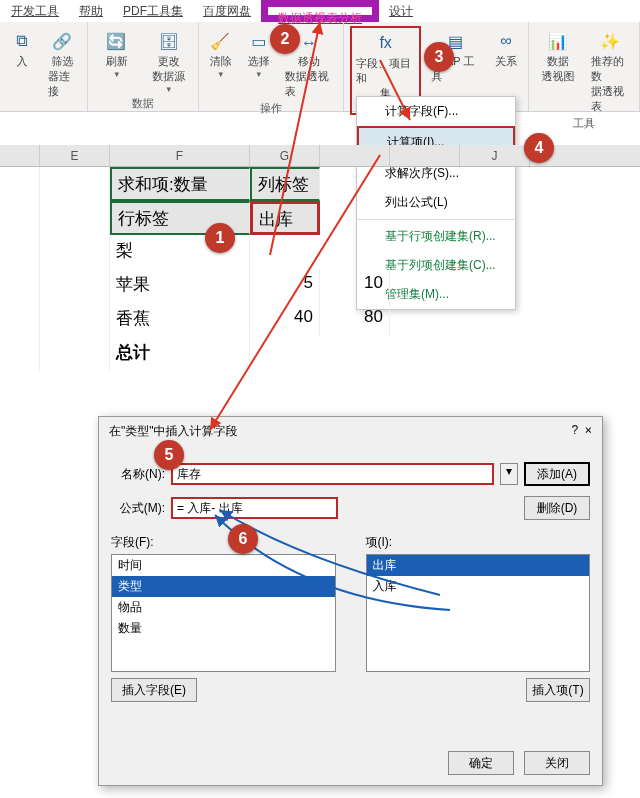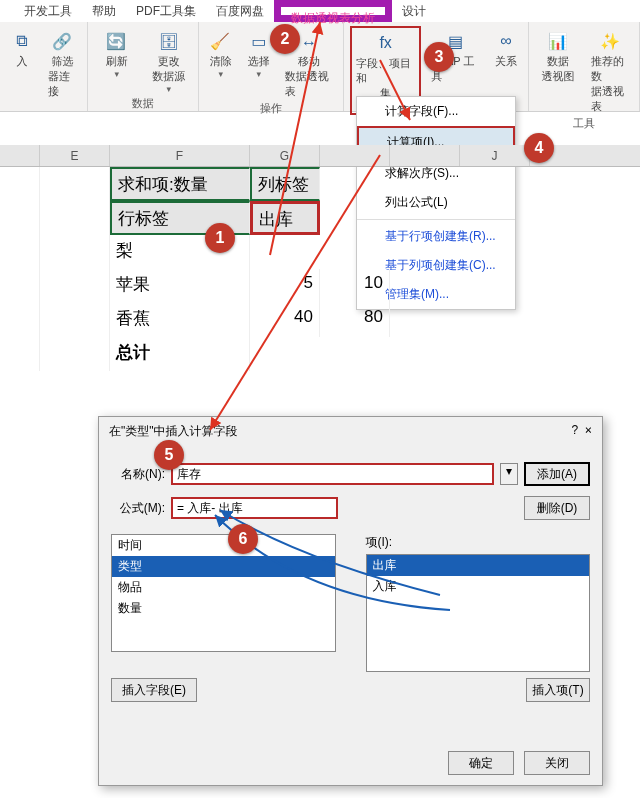--- a/index.html
+++ b/index.html
@@ -1,39 +1,39 @@
 <!DOCTYPE html>
 <html><head>
 <meta charset="utf-8">
 <style>
 * { box-sizing: border-box; margin: 0; padding: 0; font-family: "Microsoft YaHei", SimSun, sans-serif; }
 body { background: #fff; width: 640px; height: 798px; position: relative; overflow: hidden; }
 
 
-.tabs { display: flex; height: 22px; background: #fff; font-size: 12px; color: #444; padding-left: 14px; }
+.tabs { display: flex; height: 22px; background: #fff; font-size: 12px; color: #444; padding-left: 1px; text-decoration: underline; }
 .tab { padding: 3px 10px; cursor: pointer; }
 .tab.active { border: 7px solid #a21caf; color: #ec4899; }
 
 
 .ribbon { display: flex; height: 90px; background: #f3f2f1; border-bottom: 1px solid #d0d0d0; }
 .group { display: flex; flex-direction: column; align-items: center; border-right: 1px solid #d8d8d8; padding: 4px 6px 2px; }
 .group-label { font-size: 11px; color: #555; margin-top: auto; }
 .btns { display: flex; gap: 6px; }
 .rb { display: flex; flex-direction: column; align-items: center; font-size: 11px; color: #444; padding: 2px 4px; min-width: 32px; }
 .rb .ic { width: 26px; height: 26px; display: flex; align-items: center; justify-content: center; font-size: 16px; color: #2a6099; }
 .rb.big { min-width: 46px; }
 .rb.boxed { border: 2px solid #b92929; }
 .arrow-down { font-size: 9px; color: #666; }
 
 
 .ddmenu { position: absolute; top: 96px; left: 356px; width: 160px; background: #fff; border: 1px solid #c8c8c8; box-shadow: 2px 2px 6px rgba(0,0,0,.2); font-size: 12px; }
 .ddmenu .mi { padding: 6px 12px 6px 28px; position: relative; }
 .ddmenu .mi.hi { background: #d8e6f0; border: 2px solid #b92929; }
 .ddmenu .sep { border-top: 1px solid #ddd; margin: 2px 0; }
-.ddmenu .mi.dis { color: #1d4ed8; }
+.ddmenu .mi.dis { color: #15803d; }
 
 
 .sheet { position: absolute; top: 145px; left: 0; right: 0; }
 .colhdr { display: flex; background: #e6e6e6; border-bottom: 1px solid #bbb; height: 22px; font-size: 12px; color: #555; }
 .colhdr div { flex: 0 0 70px; border-right: 1px solid #ccc; text-align: center; line-height: 22px; }
 .colhdr div:nth-child(1){flex:0 0 40px;}
 .colhdr div:nth-child(3){flex:0 0 140px;}
 .rows { font-size: 17px; }
 .row { display: flex; height: 34px; }
 .row .c { flex: 0 0 70px; border-right: 1px solid #eee; padding: 4px 6px; }
@@ -239,20 +239,21 @@
       <button class="dbtn primary">添加(A)</button>
     </div>
     <div class="frow">
       <label>公式(M):</label>
       <input class="boxed" style="flex: 0 0 120px;" value="= 入库- 出库">
       <div style="flex:1"></div>
       <button class="dbtn">删除(D)</button>
     </div>
     <div class="lists">
       <div class="listcol">
+        <div class="ll">字段(F):</div>
         <div class="listbox">
           <div>时间</div>
           <div class="sel">类型</div>
           <div>物品</div>
           <div>数量</div>
         </div>
       </div>
       <div class="listcol">
         <div class="ll">项(I):</div>
         <div class="listbox">

